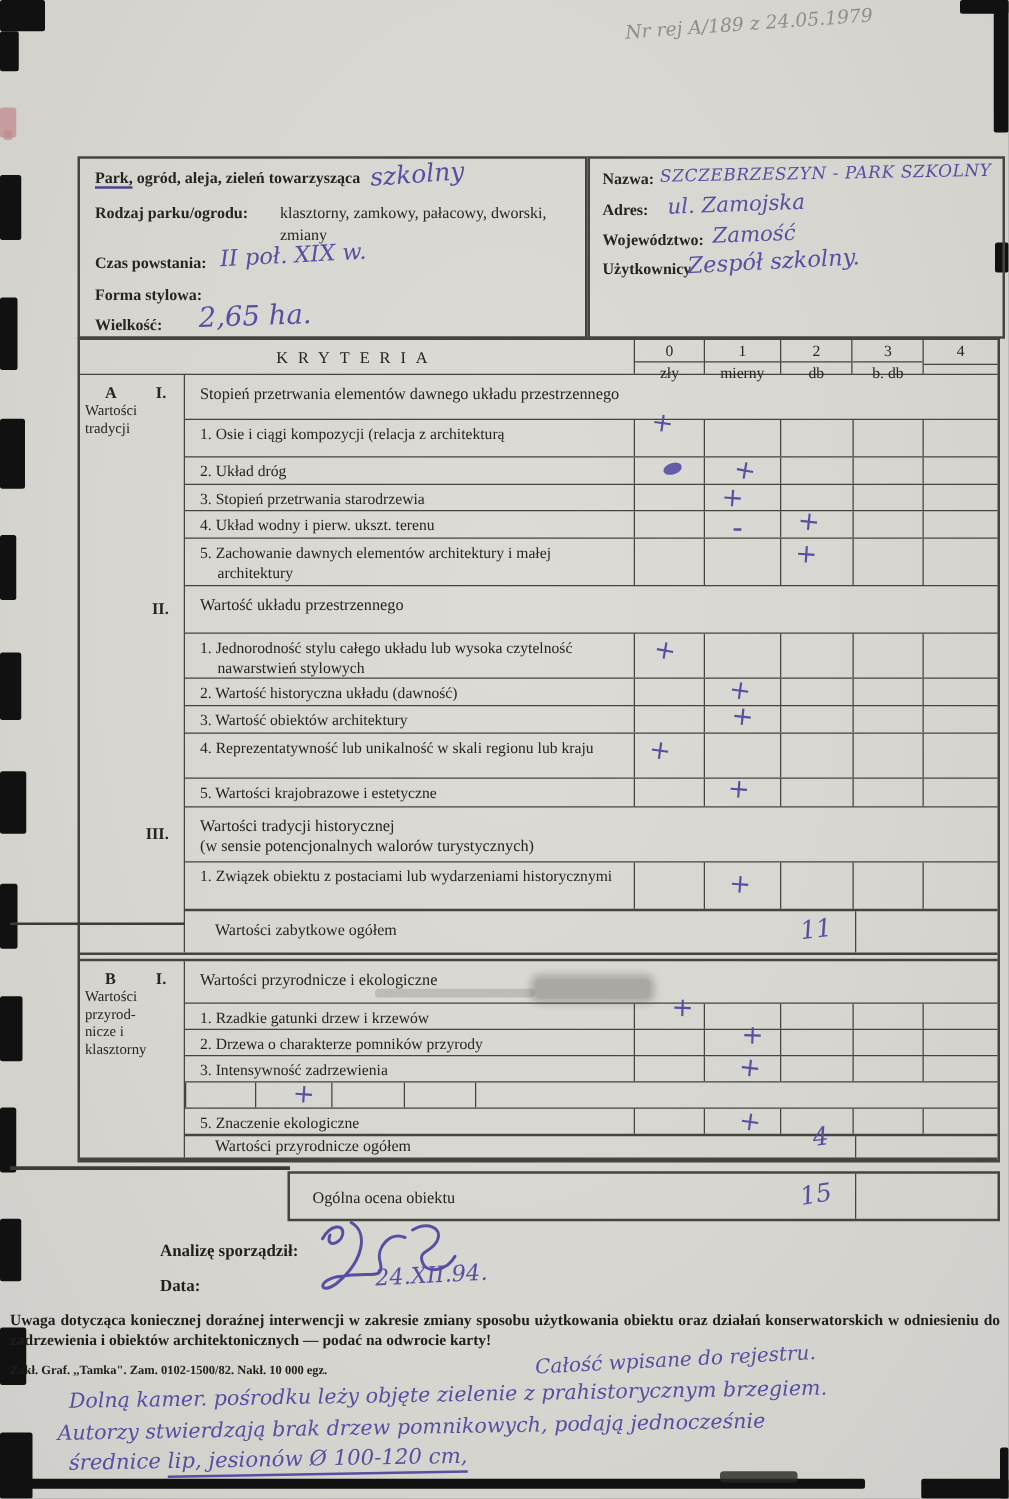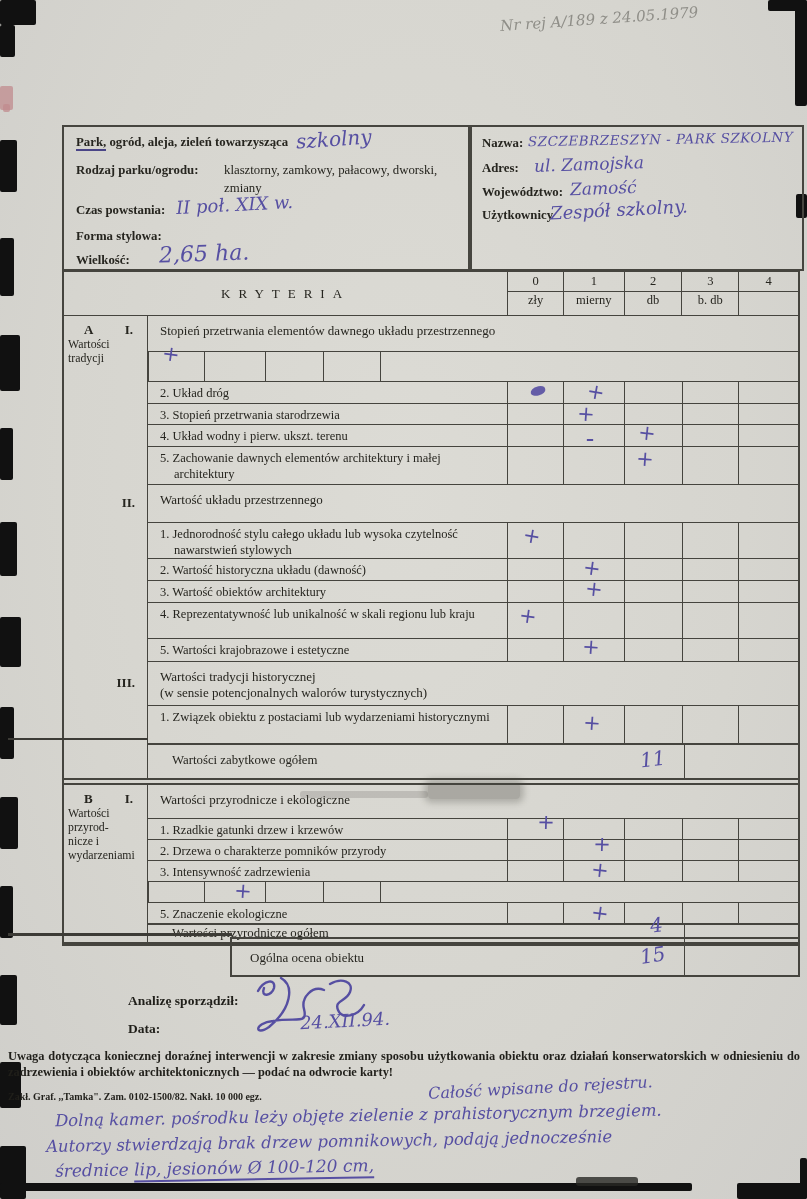--- a/index.html
+++ b/index.html
@@ -17,21 +17,21 @@
   .pencil{font-family:"DejaVu Serif", serif;font-style:italic;color:#8f8e88;white-space:nowrap;}
   
   .title{position:absolute;left:0;top:76px;width:807px;text-align:center;font-weight:bold;
          font-size:16.5px;letter-spacing:1.3px;word-spacing:4px;color:#201f1a;}
   
   .ibox{position:absolute;border:2px solid #46453f;background:transparent;}
   .ibox .lbl{position:absolute;font-size:12.8px;font-weight:bold;color:#26251f;white-space:nowrap;}
   .ibox .opt{position:absolute;font-size:12.8px;color:#26251f;white-space:nowrap;}
   
   #table-root{position:absolute;left:62px;top:270px;width:738px;border:2px solid #45443e;box-sizing:border-box;}
-  .t-header{display:flex;height:44px;border-bottom:1px solid #45443e;box-sizing:border-box;}
+  .t-header{display:flex;height:28px;border-bottom:1px solid #45443e;box-sizing:border-box;}
   .th-kry{width:445px;box-sizing:border-box;display:flex;align-items:center;justify-content:center;
           font-size:13px;letter-spacing:8px;color:#26251f;}
   .th-col{border-left:1px solid #45443e;box-sizing:border-box;display:flex;flex-direction:column;}
   .th-num{height:20px;border-bottom:1px solid #45443e;box-sizing:border-box;text-align:center;font-size:12.5px;padding-top:2px;}
   .th-nam{flex:1;text-align:center;font-size:12.5px;padding-top:1px;}
   .part{display:flex;box-sizing:border-box;}
   .part-a{border-bottom:2px solid #45443e;}
   .part-b{border-top:2px solid #45443e;margin-top:3px;border-bottom:2px solid #45443e;}
   .leftcol{width:84px;border-right:1px solid #45443e;box-sizing:border-box;position:relative;font-size:13px;}
   .letter-row{display:flex;justify-content:space-between;padding:6px 14px 0 20px;font-weight:bold;}
@@ -150,20 +150,21 @@
             <span>I.</span>
           </div>
           <div class="side-label">Wartości</div>
           <div class="side-label">tradycji</div>
           <span class="side-num" style="top: 179px;">II.</span>
           <span class="side-num" style="top: 359px;">III.</span>
         </div>
         <div class="content">
           <div class="sec-header" style="height: 36px;">Stopień przetrwania elementów dawnego układu przestrzennego</div>
           <div class="crow" style="height: 30px;">
+            <div class="crit">1. Osie i ciągi kompozycji (relacja z architekturą</div>
             <div class="gcell" style="width: 56px;">
               <span class="mark plus" style="transform: translate(calc(-50% - 6px), calc(-50% - 13px)) rotate(8deg);">+</span>
             </div>
             <div class="gcell" style="width: 61px;"></div>
             <div class="gcell" style="width: 58px;"></div>
             <div class="gcell" style="width: 57px;"></div>
             <div class="gcell" style="width: 60px;"></div>
           </div>
           <div class="crow" style="height: 22px;">
             <div class="crit">2. Układ dróg</div>
@@ -280,21 +281,21 @@
       </div>
       <div class="part part-b">
         <div class="leftcol">
           <div class="letter-row">
             <span>B</span>
             <span>I.</span>
           </div>
           <div class="side-label">Wartości</div>
           <div class="side-label">przyrod-</div>
           <div class="side-label">nicze i</div>
-          <div class="side-label">wydarzeniami</div>
+          <div class="side-label">klasztorny</div>
         </div>
         <div class="content">
           <div class="sec-header" style="height: 34px;">Wartości przyrodnicze i ekologiczne</div>
           <div class="crow" style="height: 21px;">
             <div class="crit">1. Rzadkie gatunki drzew i krzewów</div>
             <div class="gcell" style="width: 56px;">
               <span class="mark plus" style="transform: translate(calc(-50% + 10px), calc(-50% - 7px)) rotate(2deg);">+</span>
             </div>
             <div class="gcell" style="width: 61px;"></div>
             <div class="gcell" style="width: 58px;"></div>

